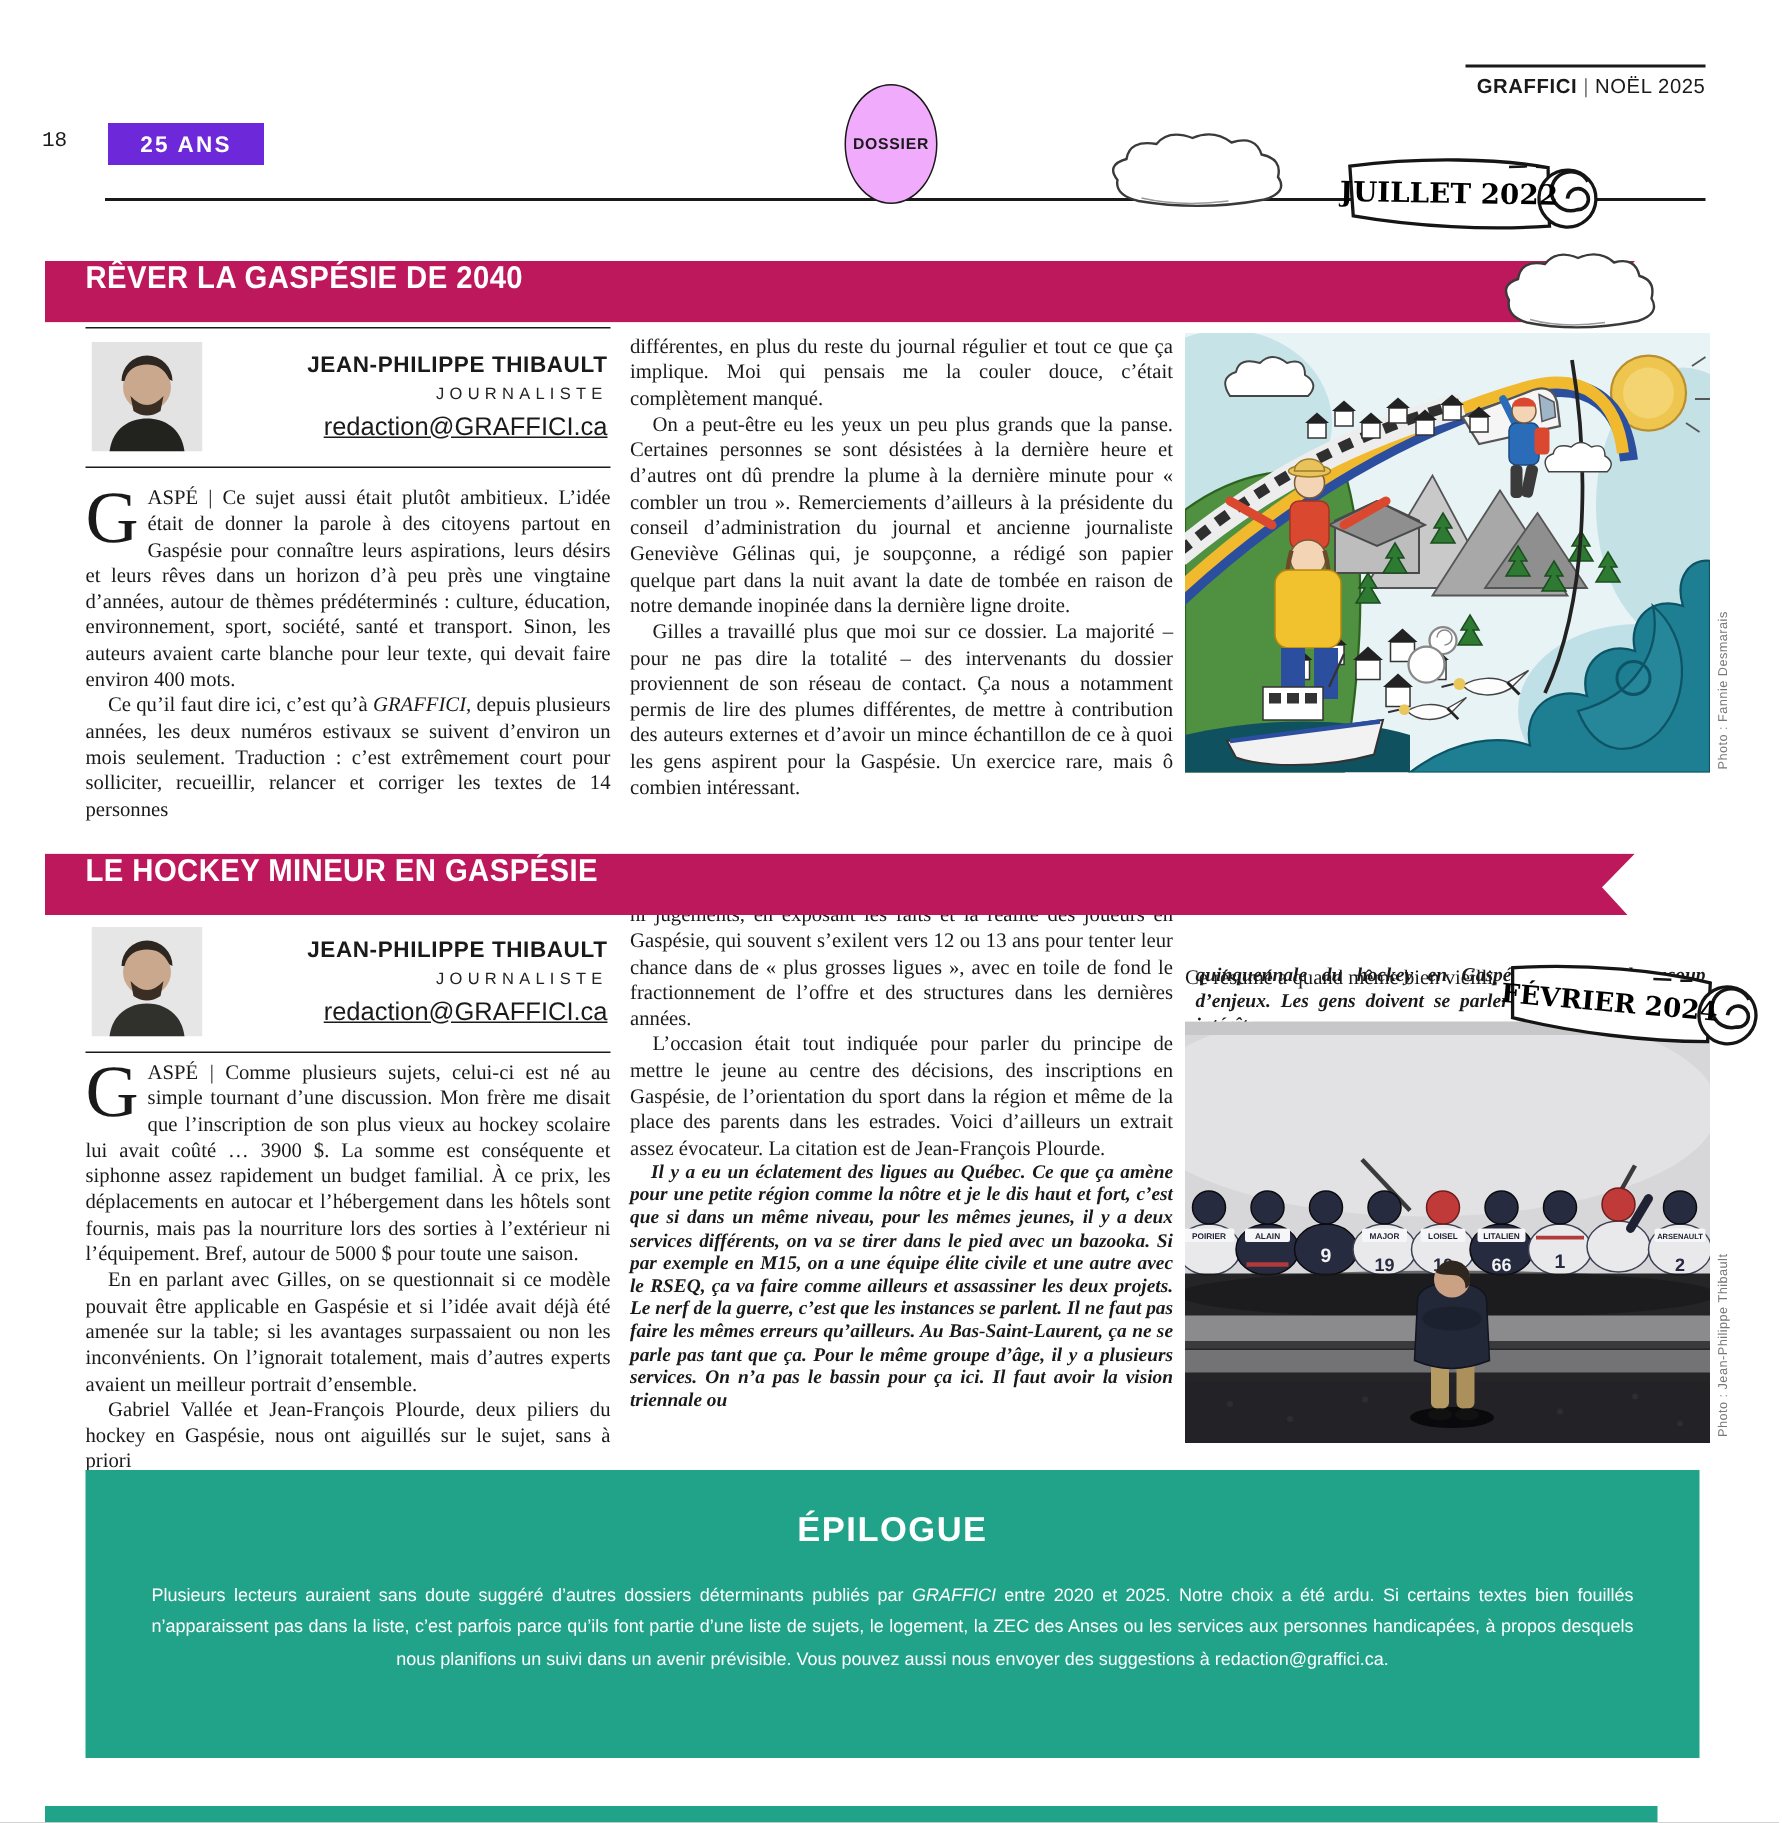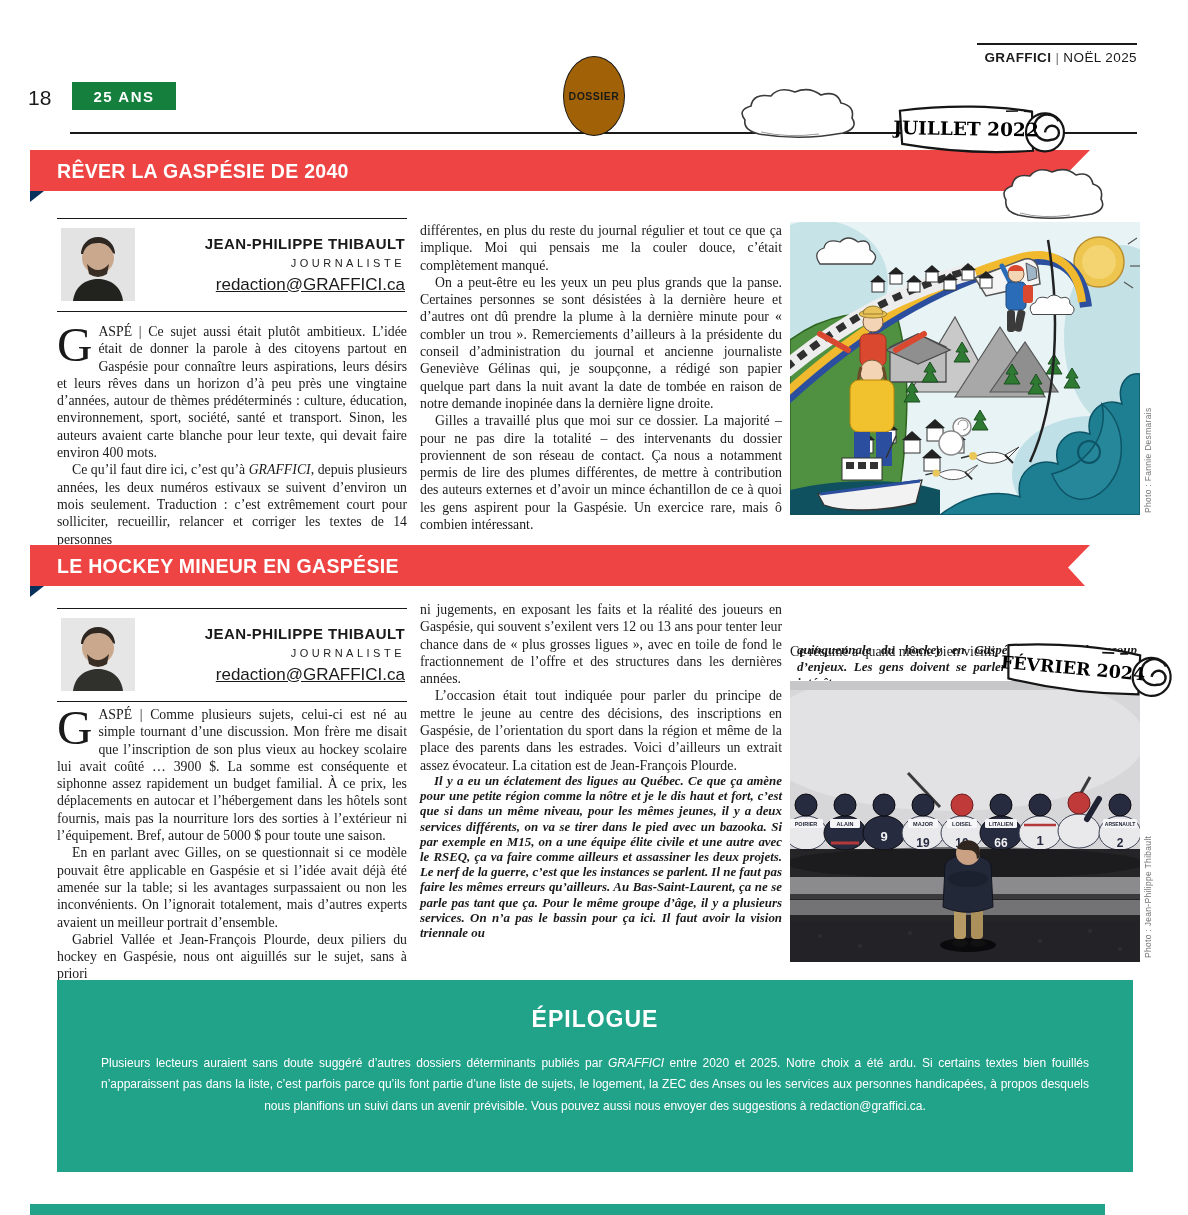--- a/index.html
+++ b/index.html
@@ -5,38 +5,38 @@
   * { margin:0; padding:0; box-sizing:border-box; }
   body { background:#888; }
   .page {
     position:relative; width:1188px; height:1215px; background:#ffffff;
     font-family:"Liberation Serif", serif; color:#1a1a1a; overflow:hidden;
     margin:0 auto;
   }
   .abs { position:absolute; }
 
   
-  .page-number { left:28px; top:86px; font-family:Liberation Sans, sans-serif; font-size:21px; }
-  .badge25 { left:72px; top:82px; width:104px; height:28px; background:#15803d; color:#fff;
+  .page-number { left:28px; top:86px; font-family:Liberation Mono, monospace; font-size:14px; }
+  .badge25 { left:72px; top:82px; width:104px; height:28px; background:#6d28d9; color:#fff;
     display:flex; align-items:center; justify-content:center;
     font-family:"Liberation Sans",sans-serif; font-weight:bold; font-size:15px; letter-spacing:1.5px; }
   .center-rule { left:70px; top:132px; width:1067px; height:1.5px; background:#1a1a1a; }
-  .dossier-oval { left:563px; top:56px; width:62px; height:80px; background:#a16207;
+  .dossier-oval { left:563px; top:56px; width:62px; height:80px; background:#f0abfc;
     border:1.6px solid #1a1a1a; border-radius:50%; display:flex; align-items:center; justify-content:center;
     font-family:"Liberation Sans",sans-serif; font-weight:bold; font-size:10.5px; letter-spacing:.5px; z-index:3; }
   .brand-rule { left:977px; top:43px; width:160px; height:2px; background:#1a1a1a; }
   .brand-line { top:50px; right:51px; font-family:"Liberation Sans",sans-serif; font-size:13.5px; letter-spacing:.4px; }
   .brand-line .b { font-weight:bold; }
   .brand-line .sep { color:#777; padding:0 4px; }
 
   
-  .banner { left:30px; width:1060px; height:41px; background:#ef4444; color:#fff;
-    display:flex; align-items:center; padding-left:27px; z-index:2;
+  .banner { left:30px; width:1060px; height:41px; background:#be185d; color:#fff;
+    display:flex; align-items:flex-start; padding-left:27px; z-index:2;
     clip-path:polygon(0 0, 100% 0, calc(100% - 22px) 55%, calc(100% - 5px) 100%, 0 100%);
-    font-family:"Liberation Sans",sans-serif; font-weight:bold; font-size:21px; letter-spacing:.3px; }
+    font-family:"Liberation Sans",sans-serif; font-weight:bold; font-size:21px; letter-spacing:.3px;margin-top:24px; }
   .banner > span { transform:scaleX(.93); transform-origin:left center; white-space:nowrap; }
   .fold { left:30px; width:0; height:0; border-top:11px solid #08305c; border-right:14px solid transparent; z-index:1; }
 
   
   .authorblock { left:57px; width:350px; border-top:1.6px solid #1a1a1a; border-bottom:1px solid #1a1a1a;
     display:flex; align-items:center; padding:9px 2px 10px 4px;justify-content:flex-end; }
   .author-photo { width:74px; height:73px; flex:0 0 auto; }
   .author-info { flex:1; text-align:right; font-family:"Liberation Sans",sans-serif; }
   .author-name { font-weight:bold; font-size:15px; letter-spacing:.4px; }
   .author-role { font-size:11px; letter-spacing:3.5px; margin-top:5px; color:#222;margin-left:12px; }

